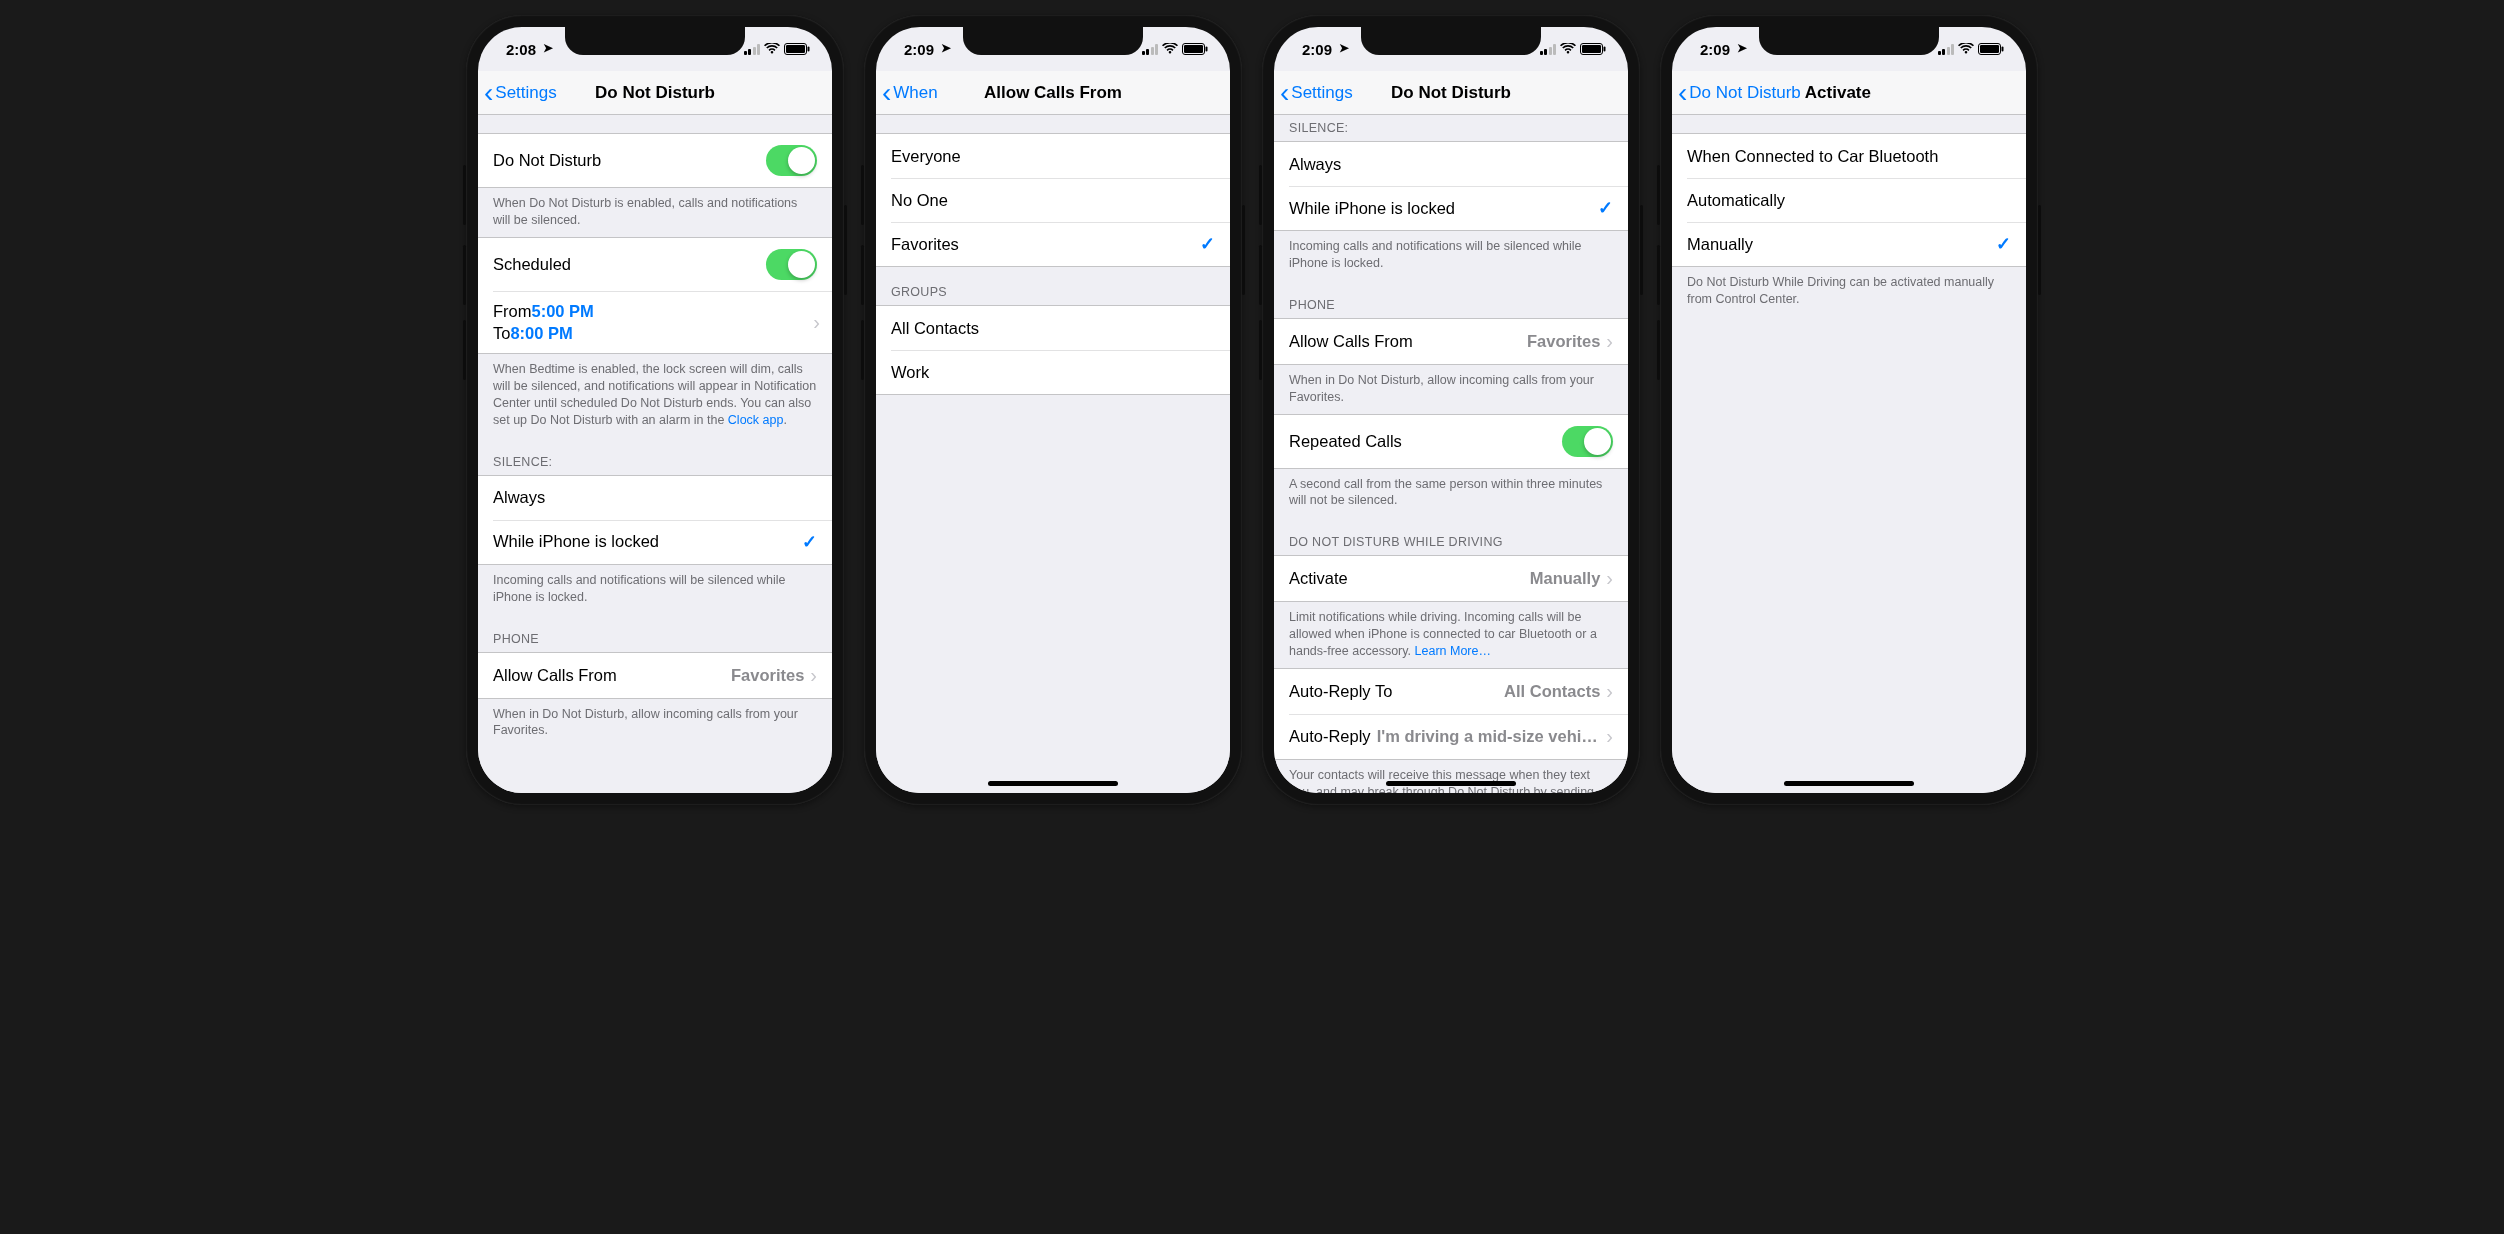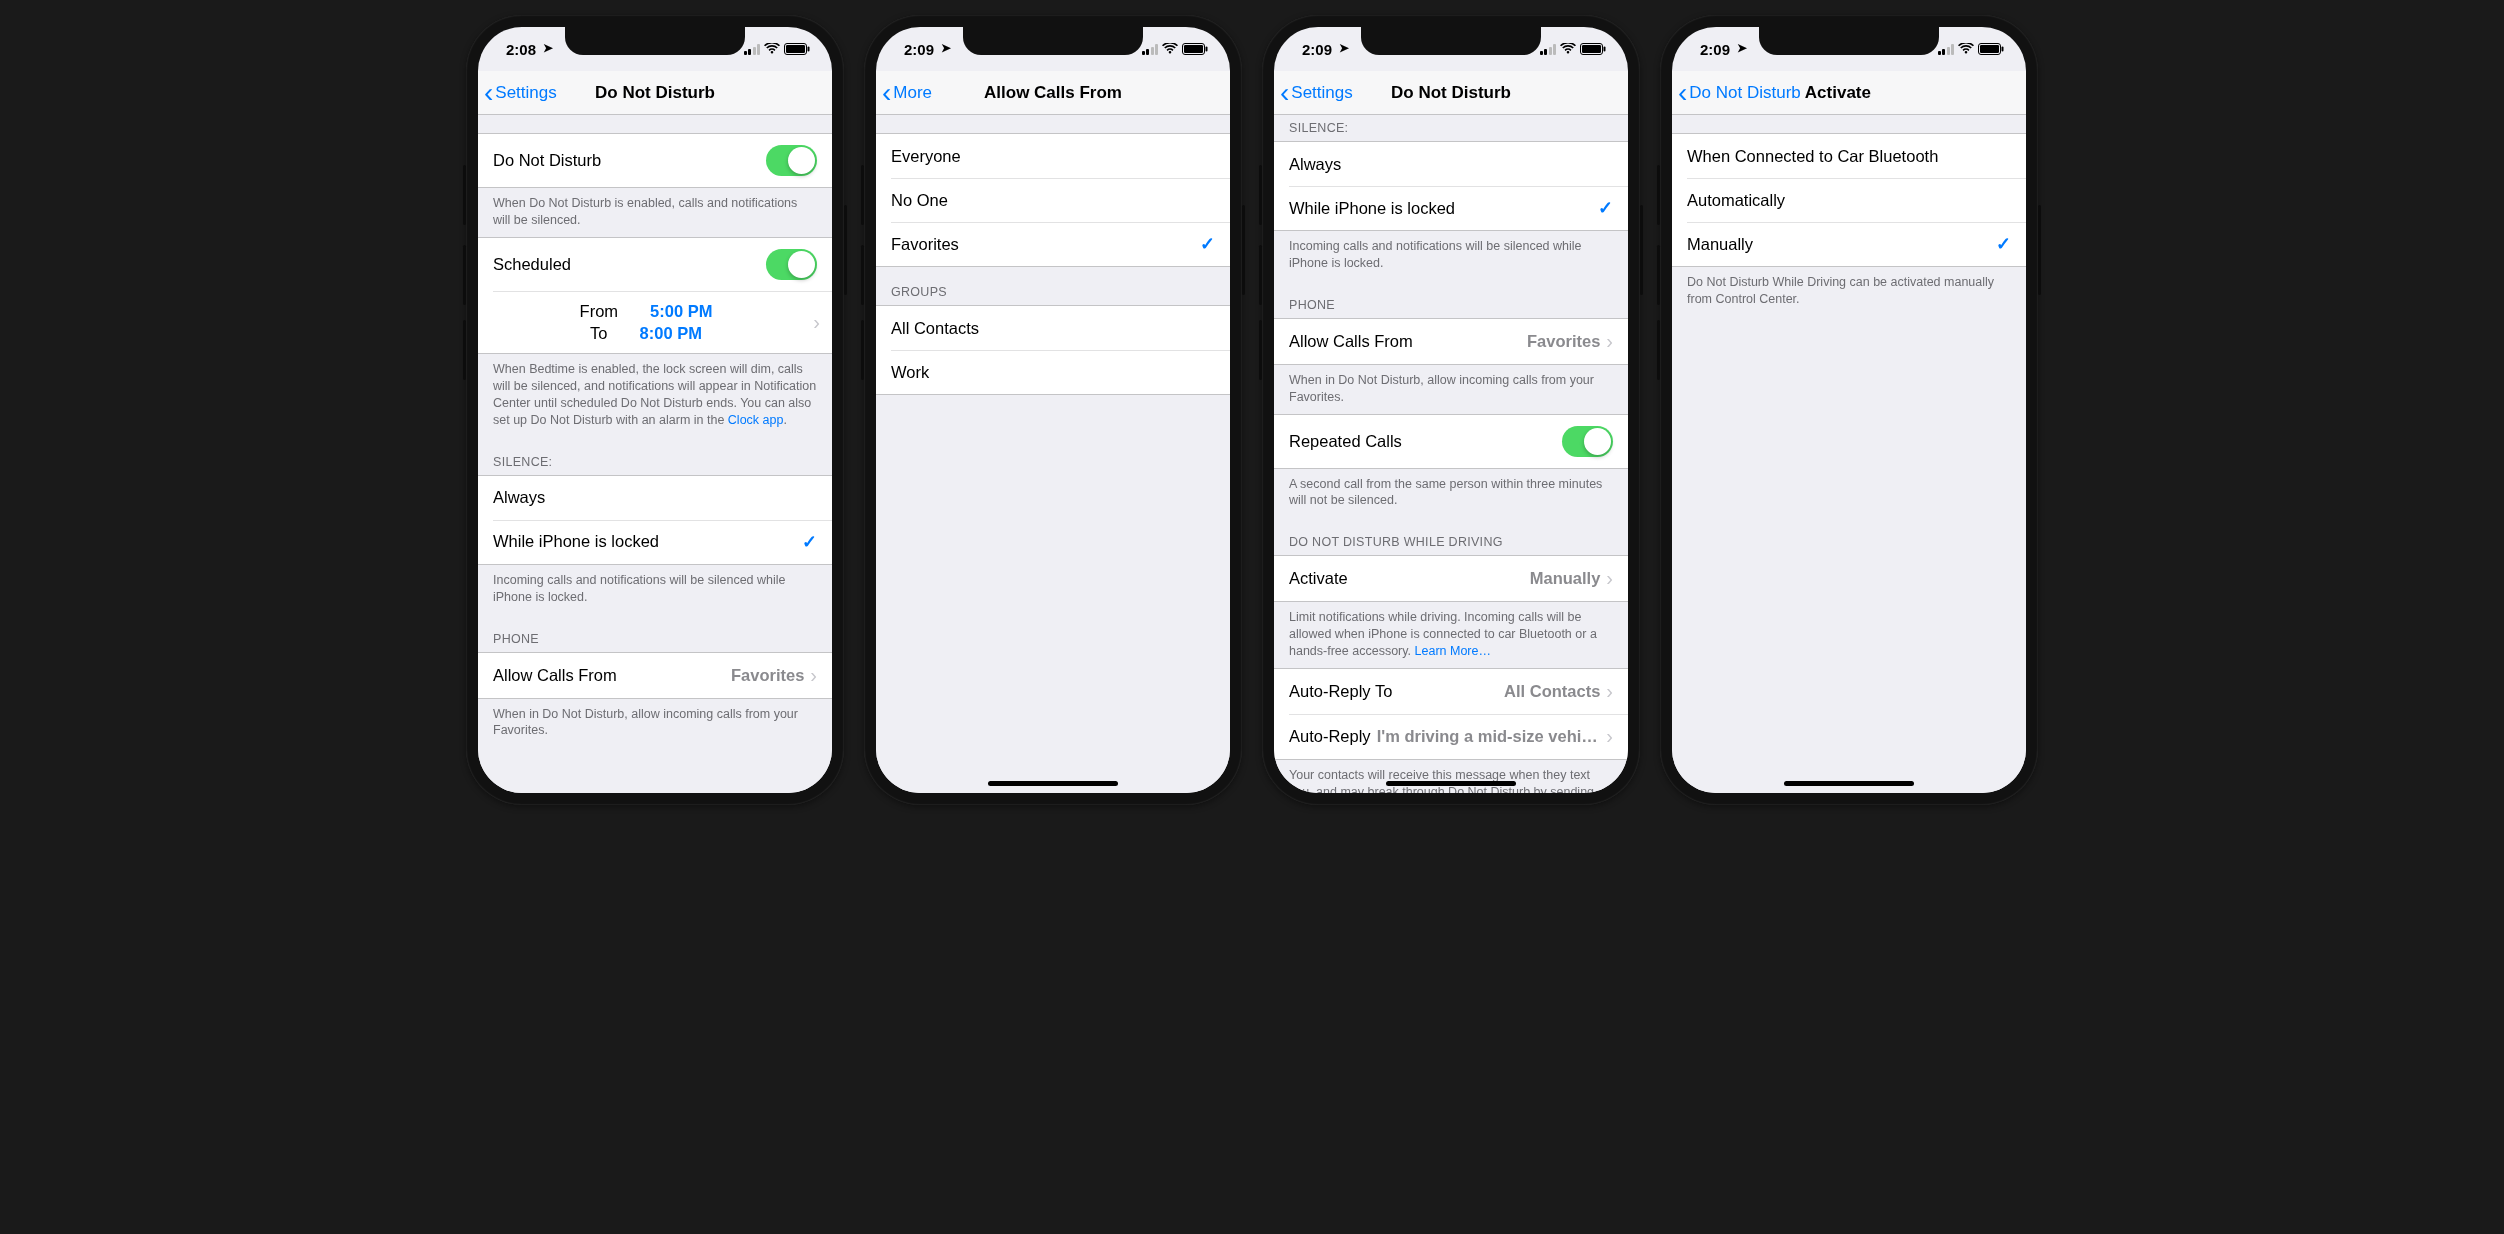--- a/index.html
+++ b/index.html
@@ -59,21 +59,21 @@
 }
 .cell + .cell::before {
   content:""; position:absolute; top:0; left:15px; right:0; height:1px; background:#c4c4c6; transform:scaleY(.5);
 }
 .cell .label { flex:1; }
 .cell .value { color:#8a8a8e; font-size:16.5px; margin-right:6px;font-weight:bold; }
 .cell .value.blue { color:#007aff; }
 .cell .disclosure { color:#c7c7cc; font-size:20px; font-weight:300; }
 .cell .check { color:#007aff; font-size:18px; font-weight:600; }
 .cell.tall { flex-direction:column; align-items:stretch; padding:9px 15px; }
-.cell.tall .row { display:flex; justify-content:center; font-size:16.5px; line-height:1.35;gap:32px; }
+.cell.tall .row { display:flex; justify-content:flex-start; font-size:16.5px; line-height:1.35; }
 .cell.tall .disclosure { position:absolute; right:12px; top:50%; transform:translateY(-50%);}
 
 .toggle { width:51px; height:31px; background:#4cd964; border-radius:16px; position:relative; flex-shrink:0; }
 .toggle::after { content:""; position:absolute; width:27px; height:27px; background:#fff; border-radius:50%; top:2px; right:2px; box-shadow:0 2px 4px rgba(0,0,0,.25); }
 
 .home-indicator { position:absolute; bottom:7px; left:50%; transform:translateX(-50%); width:130px; height:5px; background:#000; border-radius:3px; }
 
 .spacer-top { height:18px; }
 .ellipsis { white-space:nowrap; overflow:hidden; text-overflow:ellipsis; }
 </style>
@@ -196,21 +196,21 @@
               <rect x="0.5" y="0.5" width="22" height="11" rx="2.5" stroke="#000" fill="none"></rect>
               <rect x="2" y="2" width="19" height="8" rx="1.3" fill="#000"></rect>
               <rect x="23.5" y="3.5" width="2" height="5" rx="1" fill="#000"></rect>
             </svg>
           </span>
       </div>
     </div>
     <div class="nav-bar">
       <div class="nav-back">
         <span class="chev">‹</span>
-        <span>More</span>
+        <span>When</span>
       </div>
       <div class="nav-title">Allow Calls From</div>
     </div>
     <div class="content">
       <div class="spacer-top"></div>
       <div class="cell-group">
         <div class="cell">
             <span class="label">Everyone</span>
           </div>
         <div class="cell">

